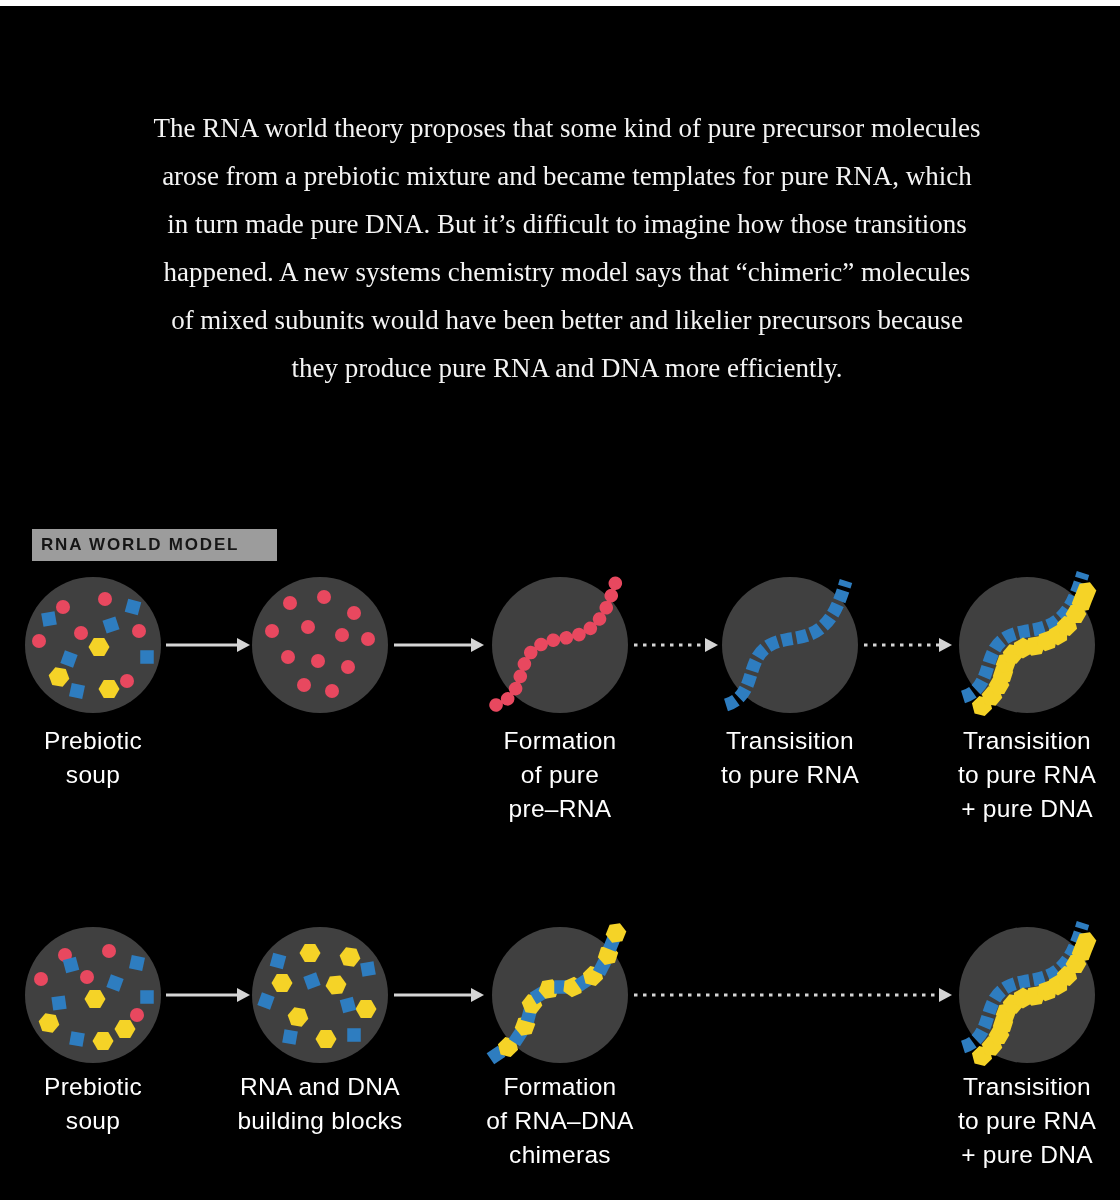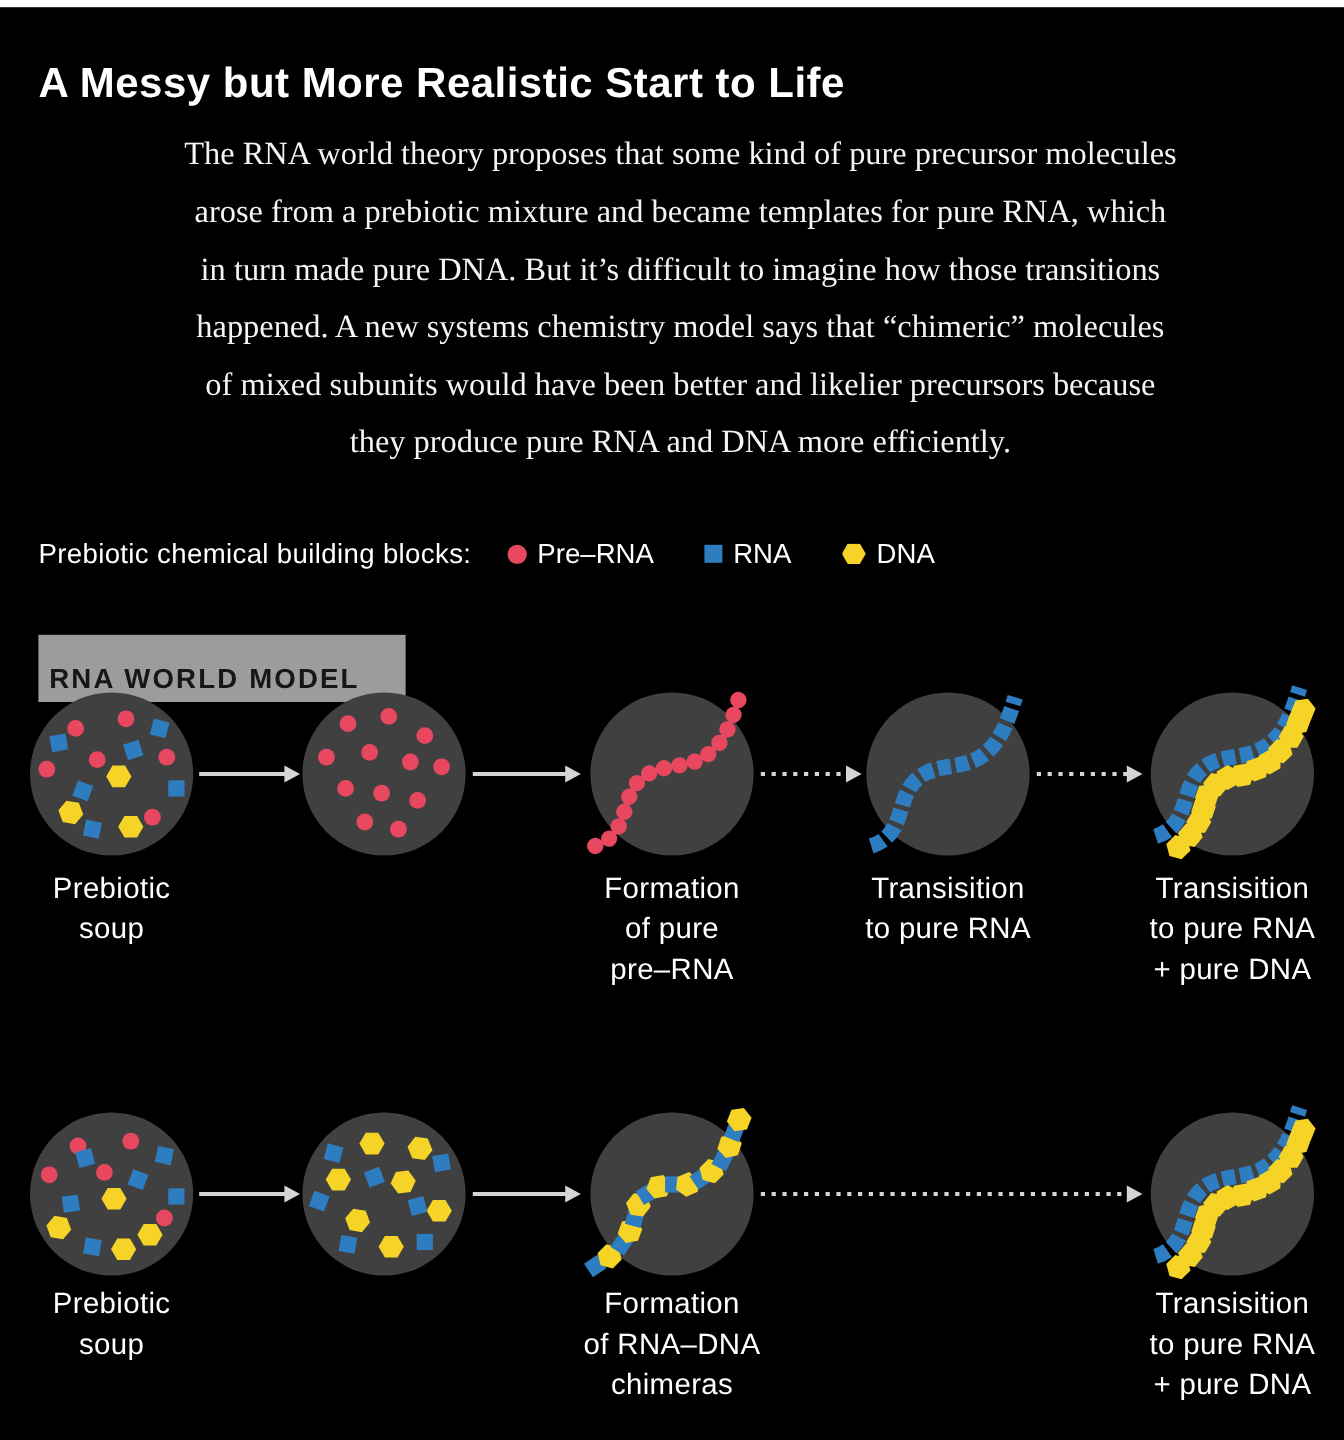--- a/index.html
+++ b/index.html
@@ -15,22 +15,22 @@
   .legend { position:absolute; left:32px; top:448px; display:flex; align-items:center; color:#ffffff; font-size:23px; }
   .legend-label { margin-right:30px; letter-spacing:.3px; }
   .legend-item { display:flex; align-items:center; margin-right:42px; }
   .legend-item .swatch { margin-right:9px; }
   .sw-circle { width:16px; height:16px; border-radius:50%; background:var(--pre_rna,#e8485f); }
   .sw-square { width:15px; height:15px; background:var(--rna,#2e7dc0); }
   .sw-hex { width:20px; height:17px; background:var(--dna,#f5d327);
             clip-path:polygon(0% 50%,25% 0%,75% 0%,100% 50%,75% 100%,25% 100%); }
 
   .section-label { position:absolute; left:32px; display:inline-block; background:var(--section_label_bg,#9c9c9c);
-                   color:var(--section_label_text,#161616); font-weight:bold; font-size:23px;
-                   letter-spacing:1.8px; padding:23px 38px 6px 9px; }
+                   color:var(--section_label_text,#161616); font-weight:bold; font-size:17px;
+                   letter-spacing:1.8px; padding:6px 38px 6px 9px; }
 
   .fig { position:absolute; width:170px; height:170px; overflow:visible; }
   .disc { fill:var(--disc,#404040); }
   .f-pre { fill:var(--pre_rna,#e8485f); }
   .f-rna { fill:var(--rna,#2e7dc0); }
   .f-dna { fill:var(--dna,#f5d327); }
   .chain-pre { stroke:var(--pre_rna,#e8485f); stroke-width:13.5; stroke-linecap:round; stroke-dasharray:0.1 13; fill:none; }
   .chain-rna { stroke:var(--rna,#2e7dc0); stroke-width:13; stroke-dasharray:11 4; fill:none; }
 
   .caption { position:absolute; width:240px; text-align:center; color:#ffffff;
@@ -49,43 +49,27 @@
     <circle id="u-dot" r="7"></circle>
     <rect id="u-sq" x="-6.75" y="-6.75" width="13.5" height="13.5"></rect>
     <polygon id="u-hex" points="-10.5,0 -5.25,-9 5.25,-9 10.5,0 5.25,9 -5.25,9"></polygon>
     <path id="u-chain" d="M -64 60 C -32 50 -46 14 -20 0 C -4 -9 16 -4 32 -18 C 44 -28 50 -44 56 -64" fill="none"></path>
   </defs>
 </svg>
 
 <div class="page">
   <div class="top-strip"></div>
 
-  <h1 class="title">A Messy but More Realistic Start to Life</h1>
   <p class="intro">The RNA world theory proposes that some kind of pure precursor molecules
 arose from a prebiotic mixture and became templates for pure RNA, which
 in turn made pure DNA. But it’s difficult to imagine how those transitions
 happened. A new systems chemistry model says that “chimeric” molecules
 of mixed subunits would have been better and likelier precursors because
 they produce pure RNA and DNA more efficiently.</p>
 
-  <div class="legend">
-    <span class="legend-label">Prebiotic chemical  building blocks:</span>
-    <span class="legend-item">
-      <span class="swatch sw-circle"></span>
-      <span>Pre–RNA</span>
-    </span>
-    <span class="legend-item">
-      <span class="swatch sw-square"></span>
-      <span>RNA</span>
-    </span>
-    <span class="legend-item">
-      <span class="swatch sw-hex"></span>
-      <span>DNA</span>
-    </span>
-  </div>
 
   <div class="section-label" style="top:529px">RNA WORLD MODEL</div>
 
   <svg class="fig" style="left:8px;top:560px" viewBox="-85 -85 170 170">
     <circle class="disc" r="68"></circle>
     <g>
       <use href="#u-dot" class="f-pre" x="-30" y="-38"></use>
       <use href="#u-dot" class="f-pre" x="12" y="-46"></use>
       <use href="#u-dot" class="f-pre" x="46" y="-14"></use>
       <use href="#u-dot" class="f-pre" x="-54" y="-4"></use>
@@ -278,19 +262,21 @@
       <use href="#u-hex" transform="translate(31,-10) rotate(-30)"></use>
       <use href="#u-hex" transform="translate(40,-19) rotate(-45)"></use>
       <use href="#u-hex" transform="translate(49,-31) rotate(-60)"></use>
       <use href="#u-hex" transform="translate(55,-43) rotate(-70)"></use>
       <use href="#u-hex" transform="translate(59,-53) rotate(-68)"></use>
     </g>
   </svg>
 
   <div class="caption" style="left:-27px;top:1070px">Prebiotic
 soup</div>
+  <div class="caption" style="left:200px;top:1070px">RNA and DNA
+building blocks</div>
   <div class="caption" style="left:440px;top:1070px">Formation
 of RNA–DNA
 chimeras</div>
   <div class="caption" style="left:907px;top:1070px">Transisition
 to pure RNA
 + pure DNA</div>
 </div>
 
 </body></html>

